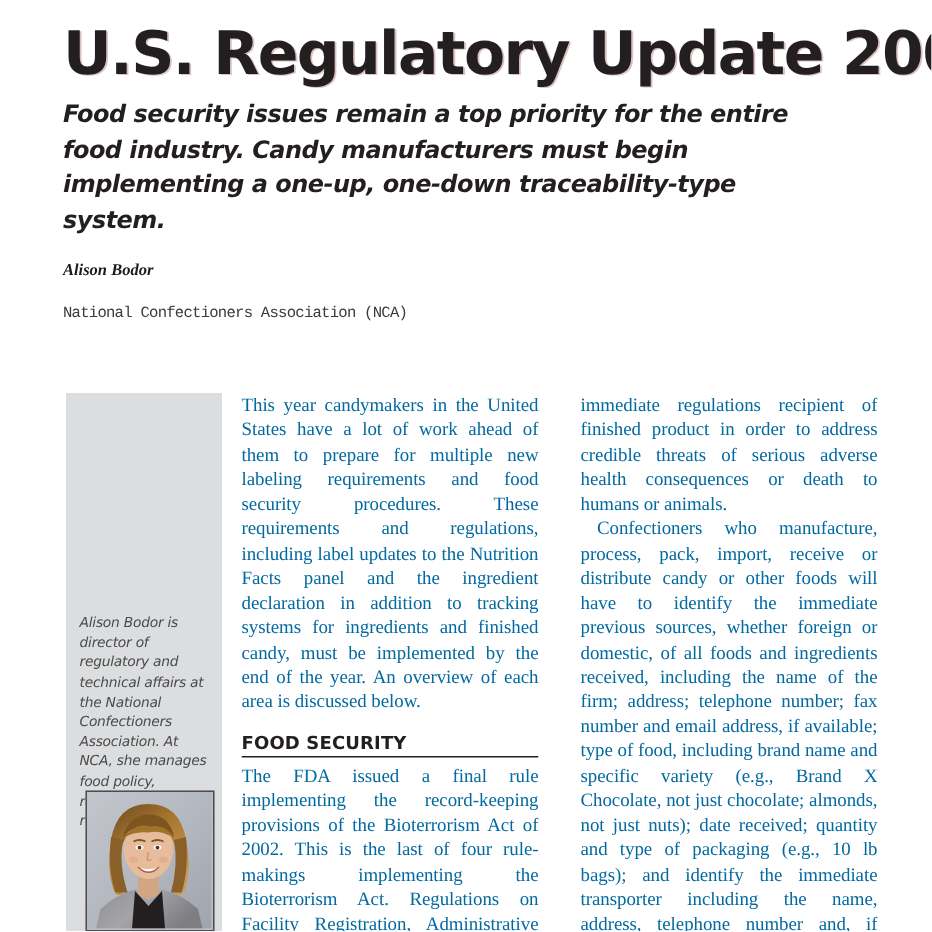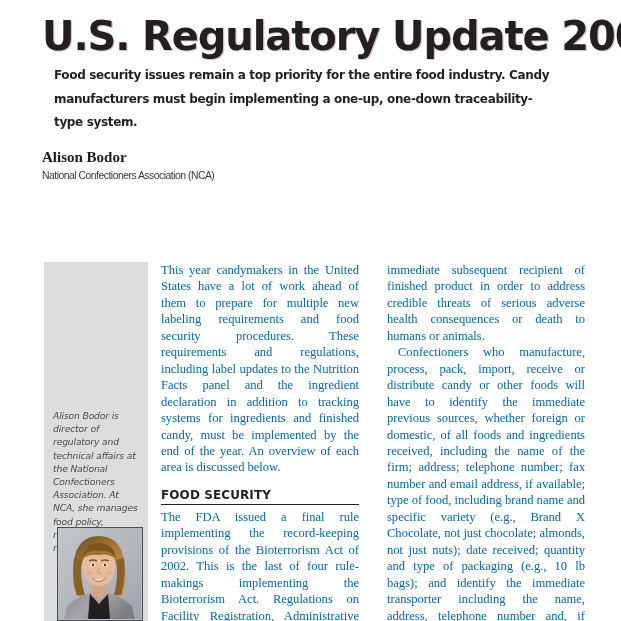--- a/index.html
+++ b/index.html
@@ -39,44 +39,46 @@
     line-height: 44px;
     letter-spacing: -1.1px;
     color: #231f20;
     margin: 0;
     white-space: nowrap;
     text-shadow: 1.2px 1.2px 0 rgba(150, 70, 60, 0.33);
   }
   .article-standfirst {
     font-family: "DejaVu Sans", sans-serif;
     font-weight: bold;
-    font-size: 12px;
+    font-style: italic;
+    font-size: 16px;
     line-height: 23.5px;
     letter-spacing: -0.35px;
     color: #231f20;
-    margin: 6px 0 0 12px;
+    margin: 6px 0 0 0;
     width: 500px;
   }
   .byline {
     margin-top: 15px;
   }
   .byline-name {
     font-family: "Liberation Serif", serif;
     font-weight: bold;
-    font-size: 15px;
+    font-size: 11px;
     line-height: 15px;
     color: #1b1b1b;
+    font-style: italic;
   }
   .byline-org {
-    font-family: Liberation Sans, sans-serif;
+    font-family: Liberation Mono, monospace;
     font-size: 10.4px;
     line-height: 15px;
     letter-spacing: -0.5px;
     color: #3a3a3a;
-    margin-top: 3px;
+    margin-top: 14px;
   }
 
   
   .body-area {
     position: absolute;
     left: 0;
     top: 262px;
     width: 621px;
     height: 359px;
     overflow: hidden;
@@ -228,18 +230,18 @@
       </div>
     </aside>
 
     <div class="col col-1">
       <p>This year candymakers in the United States have a lot of work ahead of them to prepare for multiple new labeling requirements and food security procedures. These requirements and regulations, including label updates to the Nutrition Facts panel and the ingredient declaration in addition to tracking systems for ingredients and finished candy, must be implemented by the end of the year. An overview of each area is discussed below.</p>
       <h2 class="section-head">FOOD SECURITY</h2>
       <p class="after-head">The FDA issued a final rule implementing the record-keeping provisions of the Bioterrorism Act of 2002. This is the last of four rule-makings implementing the Bioterrorism Act. Regulations on Facility Registration, Administrative Detention and Prior Notice of Import were released earlier and have already been implemented. The regulation on Establishment and Maintenance of Records requires manufacturers to main-</p>
     </div>
 
     <div class="col col-2">
-      <p>immediate subsequent recipient of finished product in order to address credible threats of serious adverse health consequences or death to humans or animals.</p>
+      <p>immediate regulations recipient of finished product in order to address credible threats of serious adverse health consequences or death to humans or animals.</p>
       <p class="indent">Confectioners who manufacture, process, pack, import, receive or distribute candy or other foods will have to identify the immediate previous sources, whether foreign or domestic, of all foods and ingredients received, including the name of the firm; address; telephone number; fax number and email address, if available; type of food, including brand name and specific variety (e.g., Brand X Chocolate, not just chocolate; almonds, not just nuts); date received; quantity and type of packaging (e.g., 10 lb bags); and identify the immediate transporter including the name, address, telephone number and, if available, fax number and email address. Persons who manufacture, process or pack food also must include lot or code number or other identifier if the information exists. The amount of information must</p>
     </div>
 
   </div>
 </div>
 
 </body></html>

